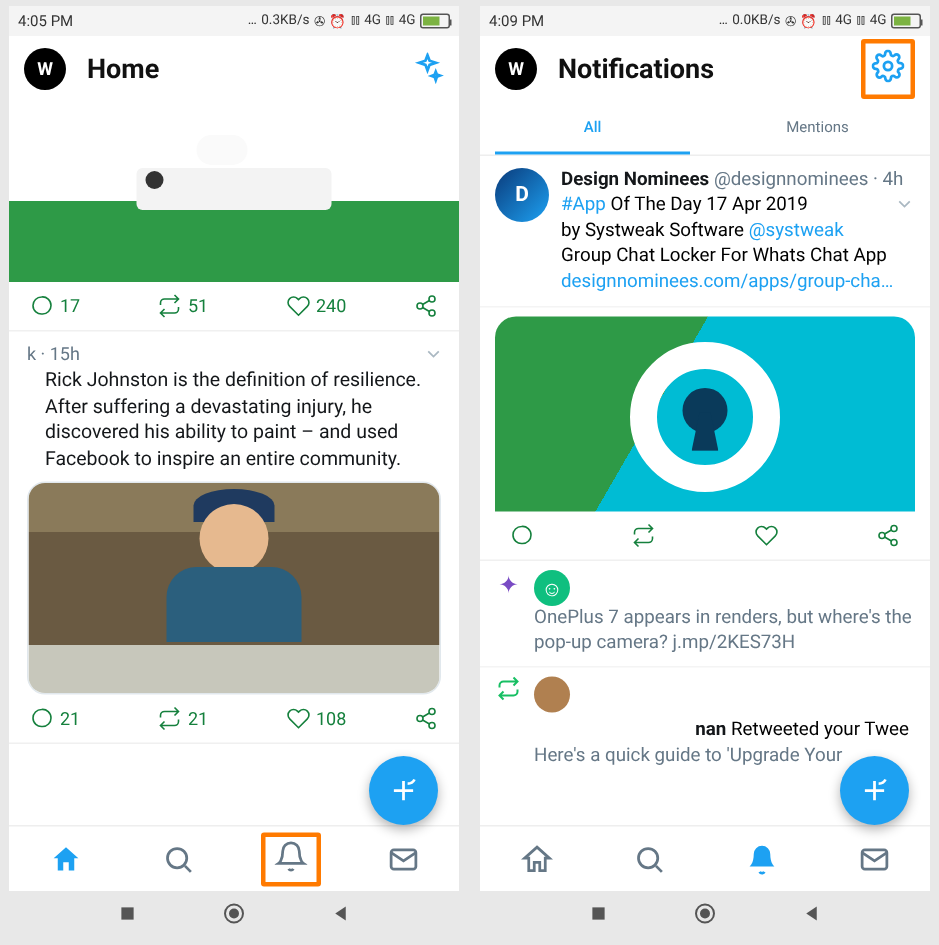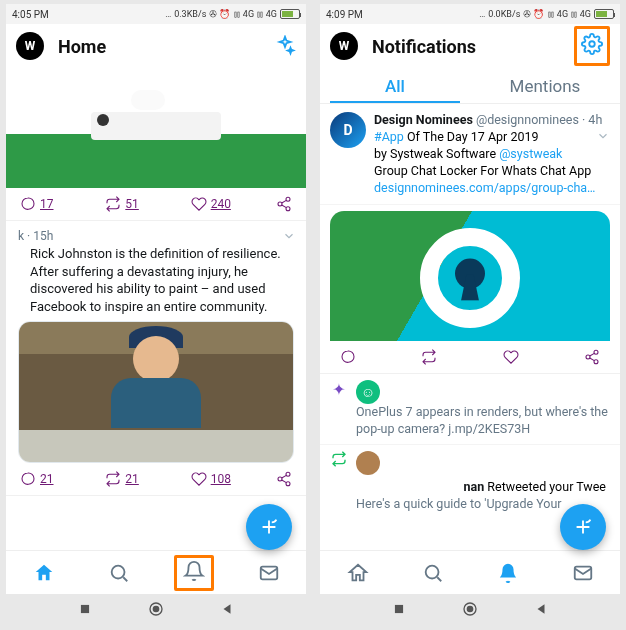--- a/index.html
+++ b/index.html
@@ -57,21 +57,21 @@
   .sparkle-icon { color:#1da1f2; }
   .gear-wrap {
     border: 3px solid #ff7a00; padding: 4px; border-radius:2px;
   }
   .gear-icon { color:#1da1f2; }
   .tabs {
     display:flex; height:36px; border-bottom:1px solid #eee;
   }
   .tab {
     flex:1; display:flex; align-items:center; justify-content:center;
-    font-size:17px; color:#657786; position:relative;
+    font-size:10px; color:#657786; position:relative;
   }
   .tab.active { color:#1da1f2; font-weight:500; }
   .tab.active::after {
     content:''; position:absolute; bottom:0; left:10px; right:10px; height:2px; background:#1da1f2;
   }
   .feed { flex:1; overflow:hidden; }
   
   .card-img {
     height: 120px; background: linear-gradient(#fff 0 55%, #2e9a47 55% 100%);
     display:flex; align-items:center; justify-content:center; position:relative;
@@ -85,21 +85,21 @@
     background:#fafafa; border-radius:10px;
   }
   .console::after {
     content:''; position:absolute; top:2px; left:6px; width:12px; height:12px;
     background:#333; border-radius:50%;
   }
   .engage-row {
     display:flex; align-items:center; padding: 8px 14px; gap: 4px;
     border-bottom:1px solid #f0f0f0;
   }
-  .engage-item { display:flex; align-items:center; gap:4px; color:#701a75; font-size:12px; flex:1;text-decoration:underline; }
+  .engage-item { display:flex; align-items:center; gap:4px; color:#15803d; font-size:12px; flex:1; }
   .engage-item svg { width:16px; height:16px; }
   .tweet {
     padding: 8px 12px 0 12px; position:relative;
   }
   .tweet-top-row { display:flex; align-items:center; font-size:12px; color:#657786; margin-bottom:2px; }
   .tweet-text { font-size:13px; color:#14171a; line-height:1.35;margin-left:12px; }
   .caret-down { position:absolute; right:10px; top:8px; color:#aab8c2; }
   .photo-card {
     margin: 6px 12px 0 12px; border:1px solid #e1e8ed; border-radius:12px; overflow:hidden;
   }

